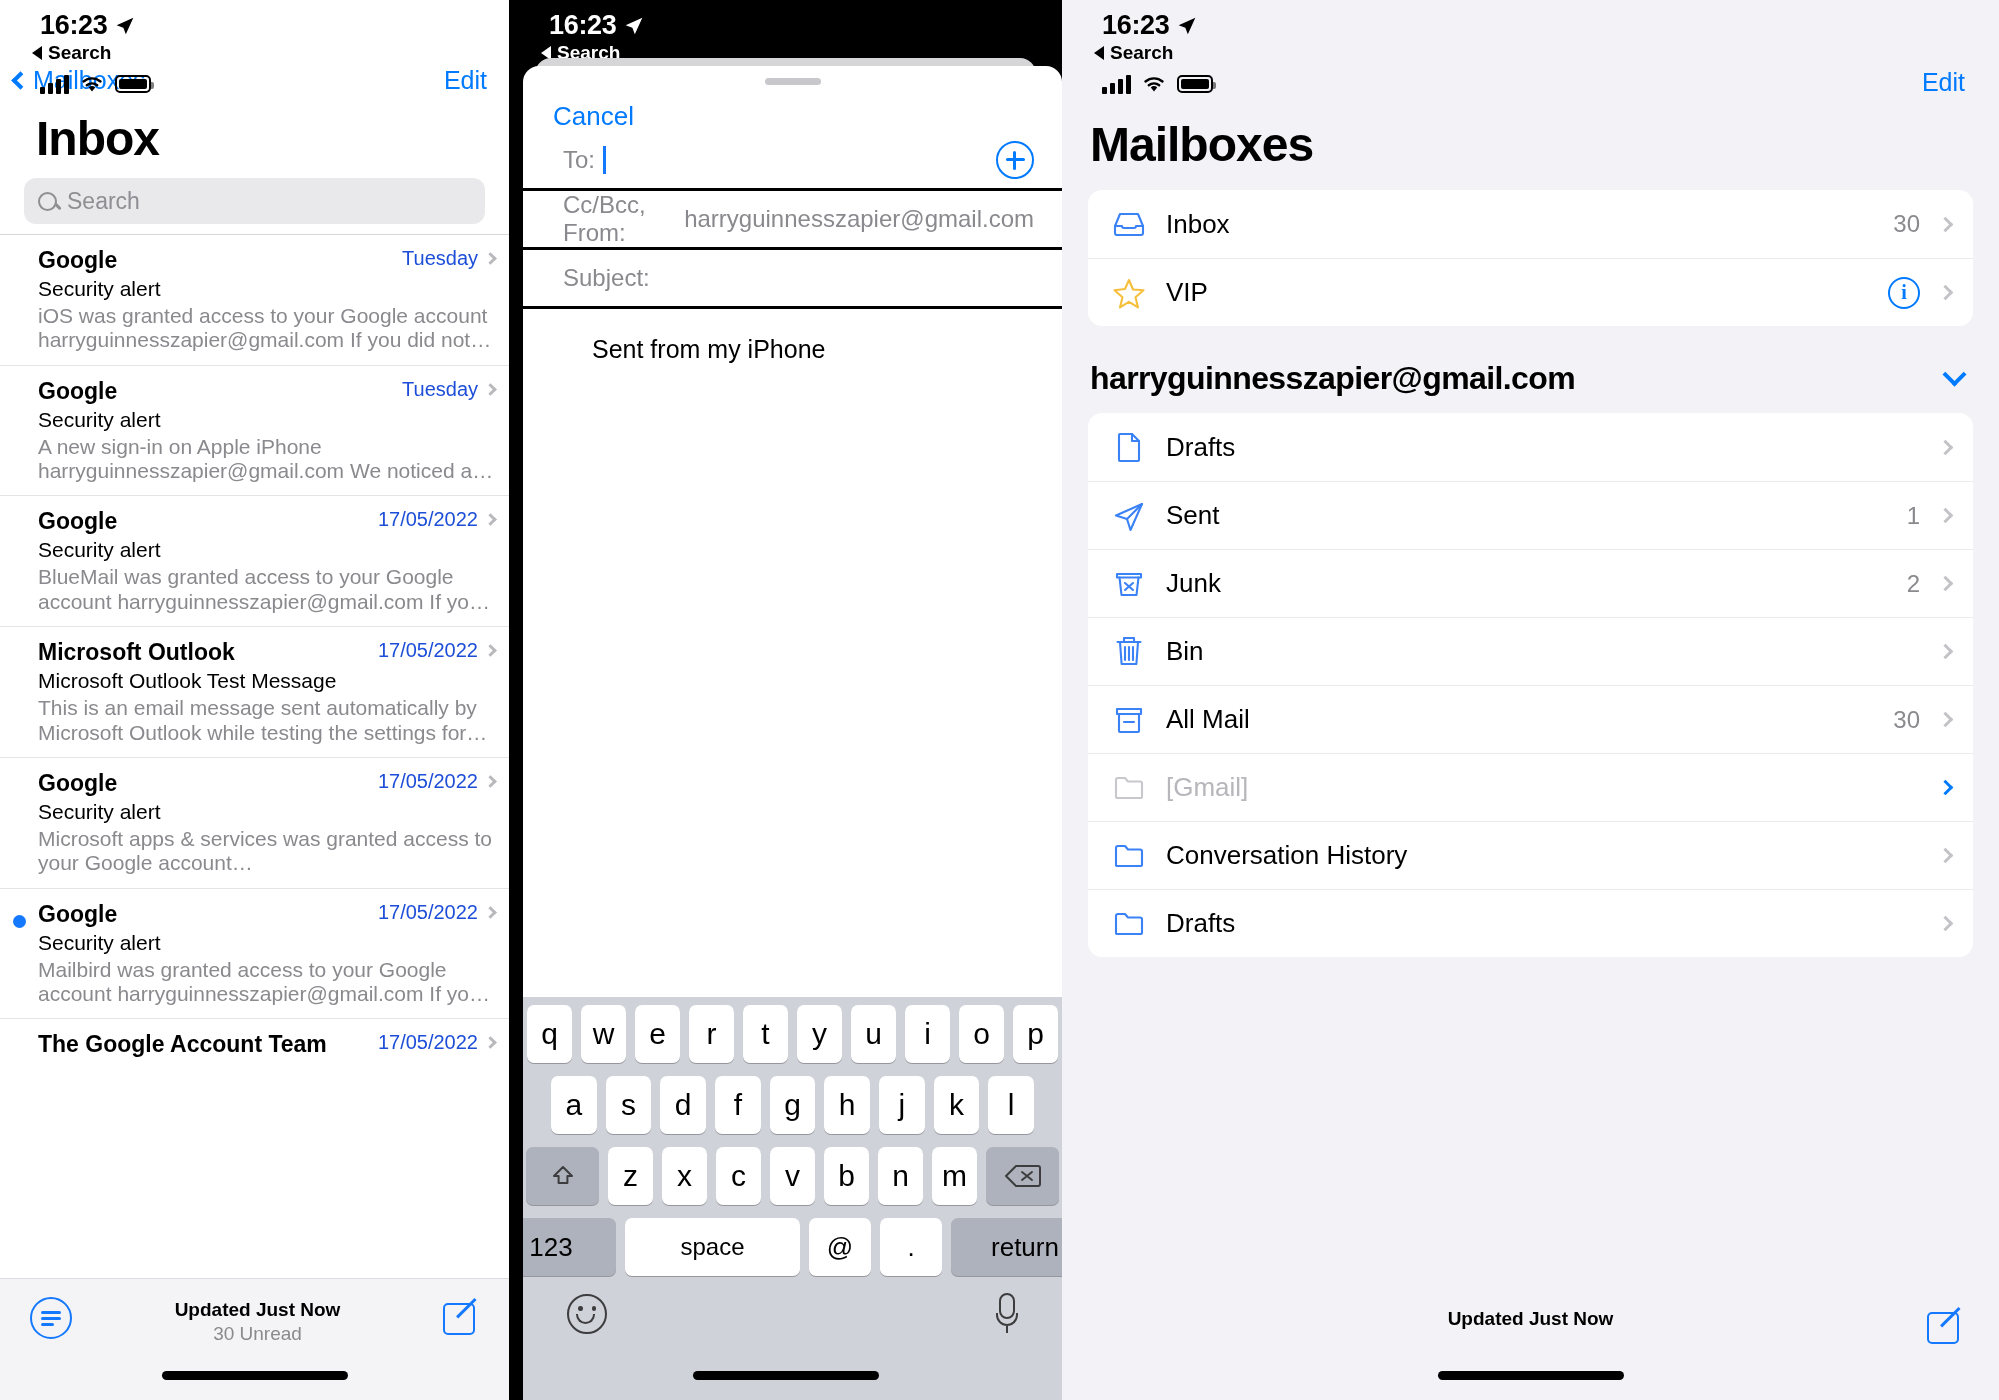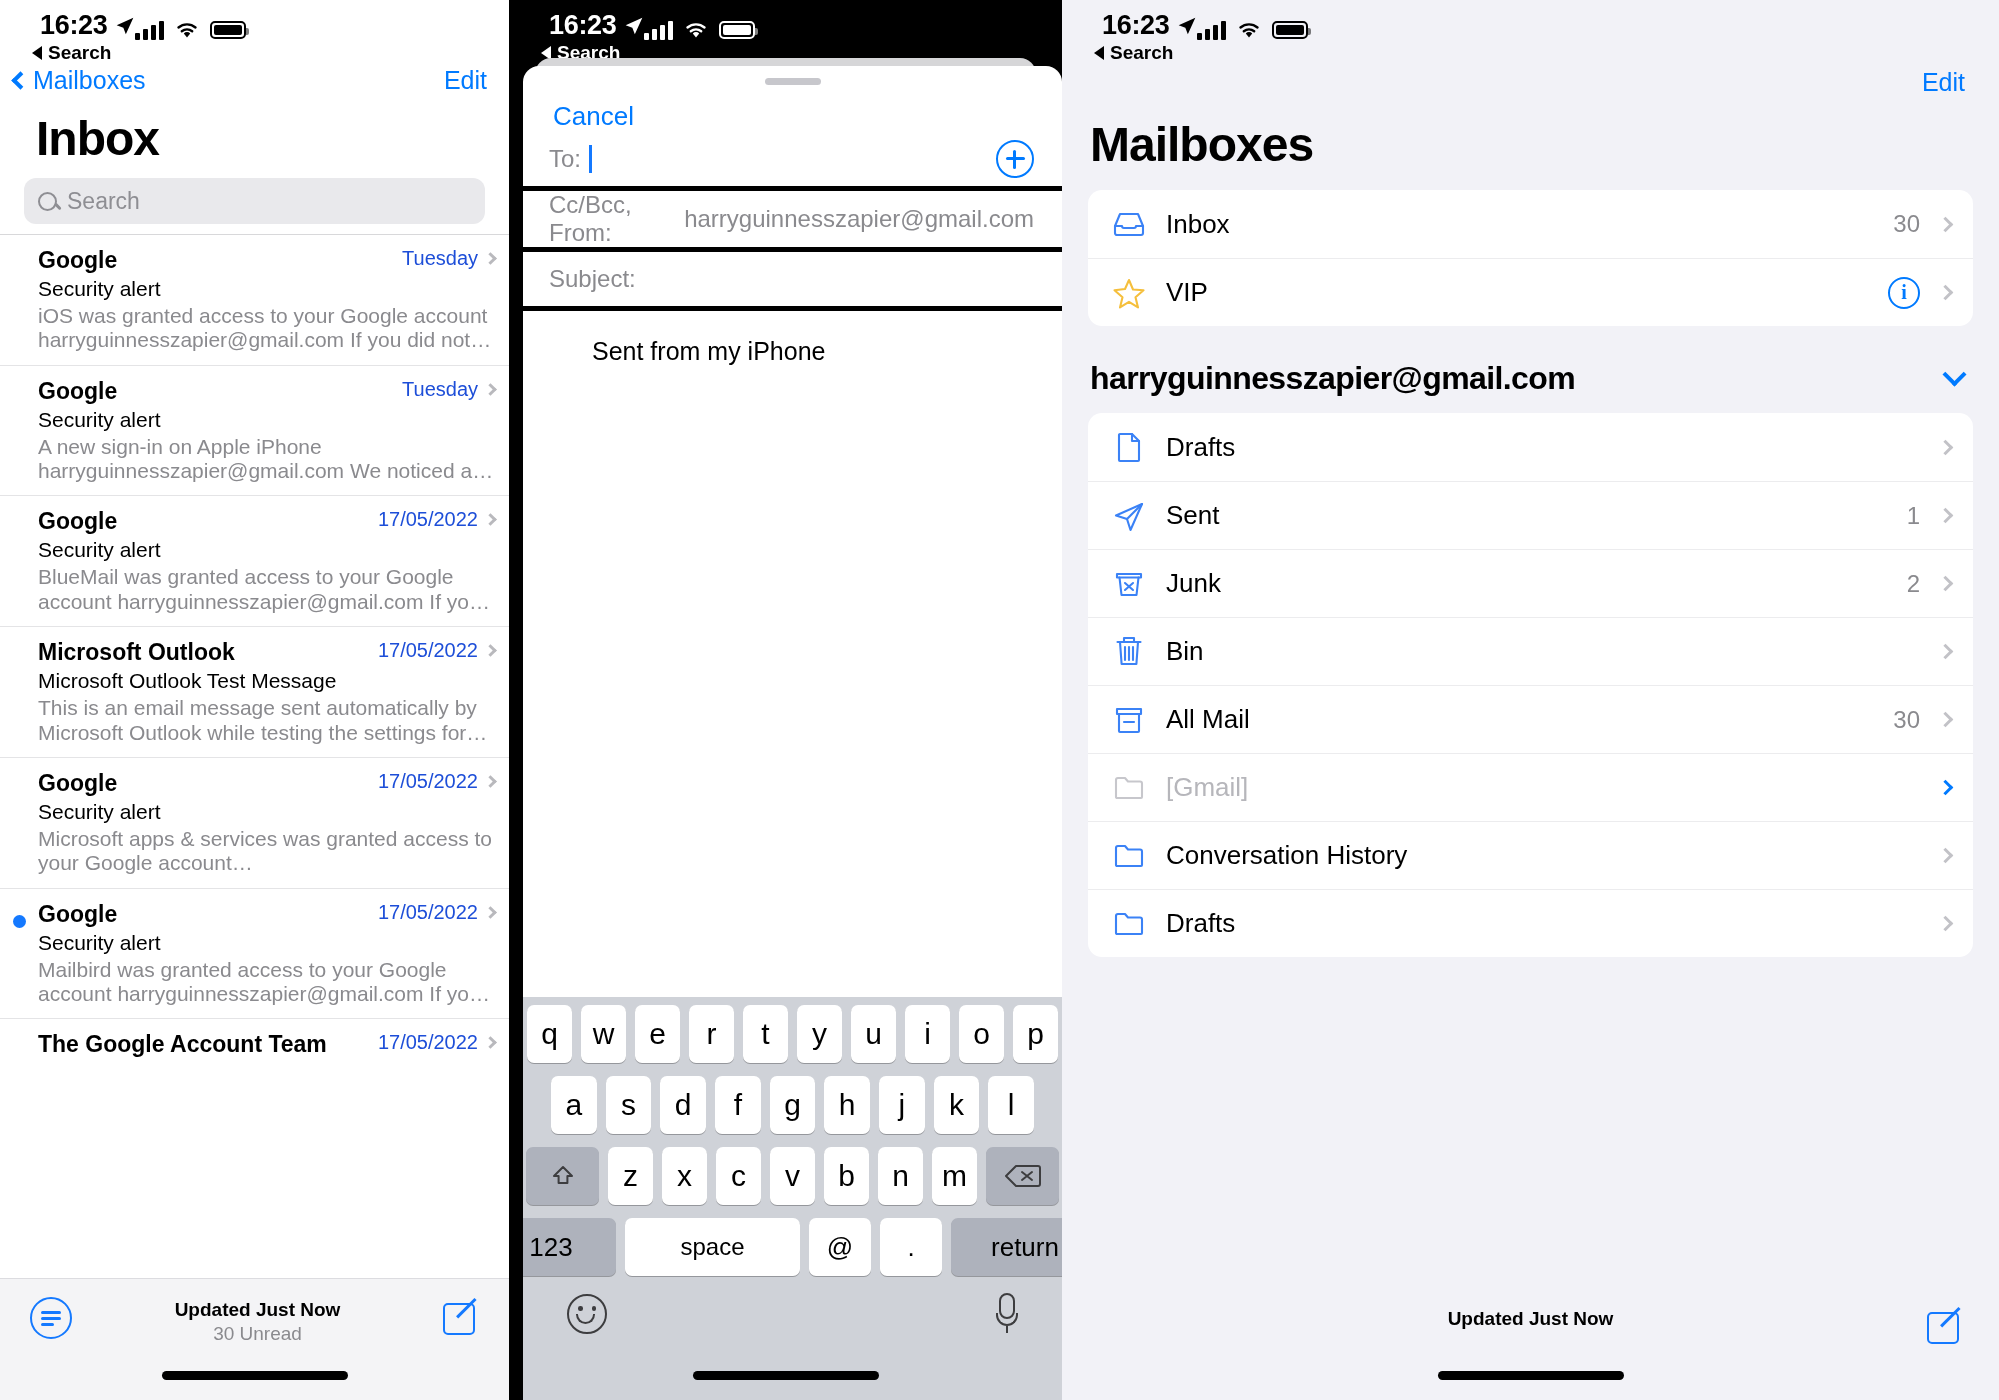--- a/index.html
+++ b/index.html
@@ -15,20 +15,21 @@
   .panel { position: relative; height: 1400px; overflow: hidden; flex: none; }
   .panel-1 { width: 509px; background: #ffffff; }
   .panel-2 { width: 553px; background: #000000; }
   .panel-3 { width: 937px; background: #f2f2f7; }
 
   
   .statusbar {
     position: relative; height: 58px;
     display: flex; align-items: flex-start; justify-content: flex-start;
     padding: 10px 34px 0 40px;
+    flex-direction: column;
   }
   .sb-left { display: flex; flex-direction: column; }
   .sb-timerow { display: flex; align-items: center; gap: 7px; }
   .sb-time { font-size: 27px; font-weight: 700; letter-spacing: -0.3px; }
   .sb-loc { width: 20px; height: 20px; display: inline-block; }
   .sb-back { display: flex; align-items: center; gap: 6px; font-size: 19px; font-weight: 600; margin-top: 1px; margin-left: -8px; }
   .sb-tri { width: 0; height: 0; border-top: 7px solid transparent; border-bottom: 7px solid transparent; border-right: 10px solid currentColor; }
   .sb-right { display: flex; align-items: center; gap: 10px; padding-top: 10px; }
   .bars { display: flex; align-items: flex-end; gap: 3px; height: 20px; }
   .bars i { display: block; width: 5px; background: currentColor; border-radius: 1px; }
@@ -88,21 +89,21 @@
   .sheet-back { position: absolute; left: 26px; right: 26px; top: 58px; height: 60px; background: #d6d6d8; border-radius: 16px 16px 0 0; }
   .sheet { position: absolute; left: 14px; right: 0px; top: 66px; bottom: 0; background: #fff; border-radius: 16px 16px 0 0; overflow: hidden; }
   .grabber { width: 56px; height: 7px; background: #c7c7cc; border-radius: 5px; margin: 12px auto 0 auto; }
   .cancel-link { color: #007aff; font-size: 26px; padding: 16px 0 0 30px; }
   .nm-head { display: flex; align-items: center; justify-content: space-between; padding: 12px 28px 0 30px; }
   .nm-title { font-size: 44px; font-weight: 700; letter-spacing: -1px; }
   .send-btn { width: 54px; height: 54px; border-radius: 50%; background: #bcbcc0; display: flex; align-items: center; justify-content: center; flex: none; }
   .arrow-up { width: 0; height: 0; position: relative; }
   .arrow-up .stem { position: absolute; width: 3.4px; height: 25px; background: #fff; left: -1.7px; top: -12px; border-radius: 2px; }
   .arrow-up .hd { position: absolute; width: 15px; height: 15px; border-left: 3.4px solid #fff; border-top: 3.4px solid #fff; transform: rotate(45deg); left: -9px; top: -12.5px; border-radius: 2px 0 0 0;}
-  .field { display: flex; align-items: center; border-bottom: 5px solid #000000; min-height: 59px; padding: 0 28px 0 26px; gap: 8px; }
+  .field { display: flex; align-items: center; border-bottom: 3px solid #000000; min-height: 59px; padding: 0 28px 0 40px; gap: 8px; }
   .field-label { font-size: 24px; color: #8a8a8e; }
   .field-value { font-size: 24px; color: #8a8a8e; }
   .caret { display: inline-block; width: 3px; height: 28px; background: #1479ff; }
   .plus-ic { width: 38px; height: 38px; border: 2.6px solid #007aff; border-radius: 50%; position: relative; margin-left: auto; flex: none; }
   .plus-ic::before, .plus-ic::after { content: ""; position: absolute; background: #007aff; border-radius: 2px; }
   .plus-ic::before { width: 19px; height: 2.8px; left: 7.6px; top: 15.2px; }
   .plus-ic::after { height: 19px; width: 2.8px; top: 7.6px; left: 15.2px; }
   .body-text { font-size: 25px; padding: 26px 30px 0 22px; margin-left: 47px; }
 
   .keyboard { position: absolute; left: 0; right: 0; bottom: 0; height: 403px; background: #cfd2d8; padding: 8px 4px 0 4px; }

